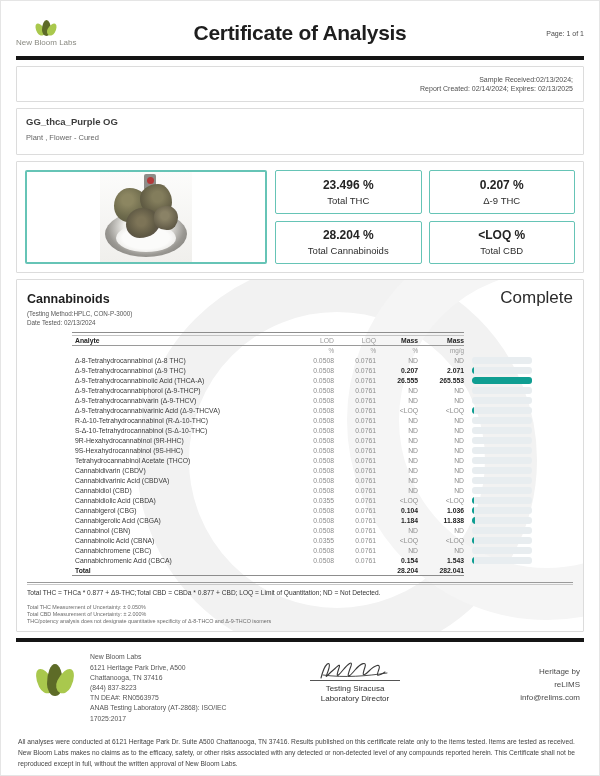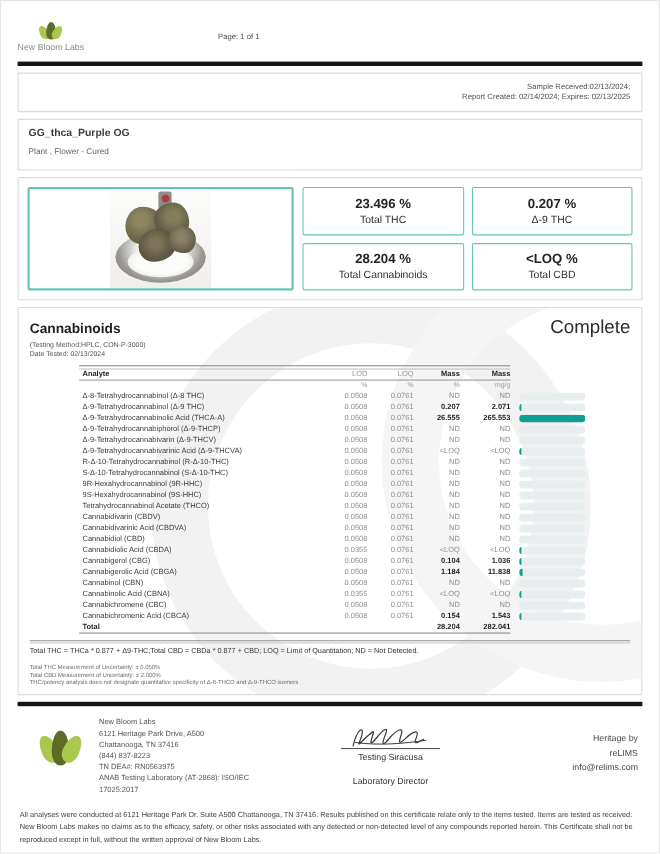--- a/index.html
+++ b/index.html
@@ -104,40 +104,41 @@
   .leaf-big .lf { position:absolute; border-radius:50% 50% 50% 50%/62% 62% 38% 38%; }
   .leaf-big .lf.l { width:15px; height:26px; background:#a9c84d; left:2px; top:4px; transform:rotate(-26deg); }
   .leaf-big .lf.r { width:15px; height:26px; background:#a9c84d; right:2px; top:4px; transform:rotate(26deg); }
   .leaf-big .lf.c { width:16px; height:32px; background:#5d6b27; left:12px; top:0; }
   .f-addr { width:160px; font-size:6.8px; color:#555; line-height:1.5; }
   .f-addr .ln { display:block; }
   .f-sig { flex:1; display:flex; flex-direction:column; align-items:center; justify-content:flex-start; padding-top:2px; }
   .sig-img { width:80px; height:30px; }
   .sig-line { width:90px; border-top:1px solid #555; margin-top:-4px; }
   .sig-name { font-size:8px; color:#333; margin-top:3px; }
-  .sig-title { font-size:8px; color:#333; margin-top:13px; }
+  .sig-title { font-size:8px; color:#333; margin-top:1px; }
   .f-pow { width:120px; text-align:right; font-size:8px; color:#4a4a4a; line-height:1.6; padding-top:14px; }
   .f-pow .brandline { color:#4a4a4a; }
 
   .disclaimer { margin-top:12px; font-size:6.7px; color:#444; line-height:1.65; padding:0 2px; }
 </style>
 </head>
 <body>
 
 <div class="page">
 
   <div class="hdr">
     <div class="brand">
       <div class="leaf-icon">
         <div class="lf l"></div>
           <div class="lf c"></div>
           <div class="lf r"></div>
       </div>
       <div class="brand-name">New Bloom Labs</div>
     </div>
+    <div class="hdr-title">Certificate of Analysis</div>
     <div class="hdr-page">Page: 1 of 1</div>
   </div>
   <div class="black-bar"></div>
 
   <div class="gbox sample-info">
     <div class="sample-sub">Sample Received:02/13/2024;</div>
     <div class="sample-sub">Report Created: 02/14/2024; Expires: 02/13/2025</div>
   </div>
 
   <div class="gbox sample-name-box">

